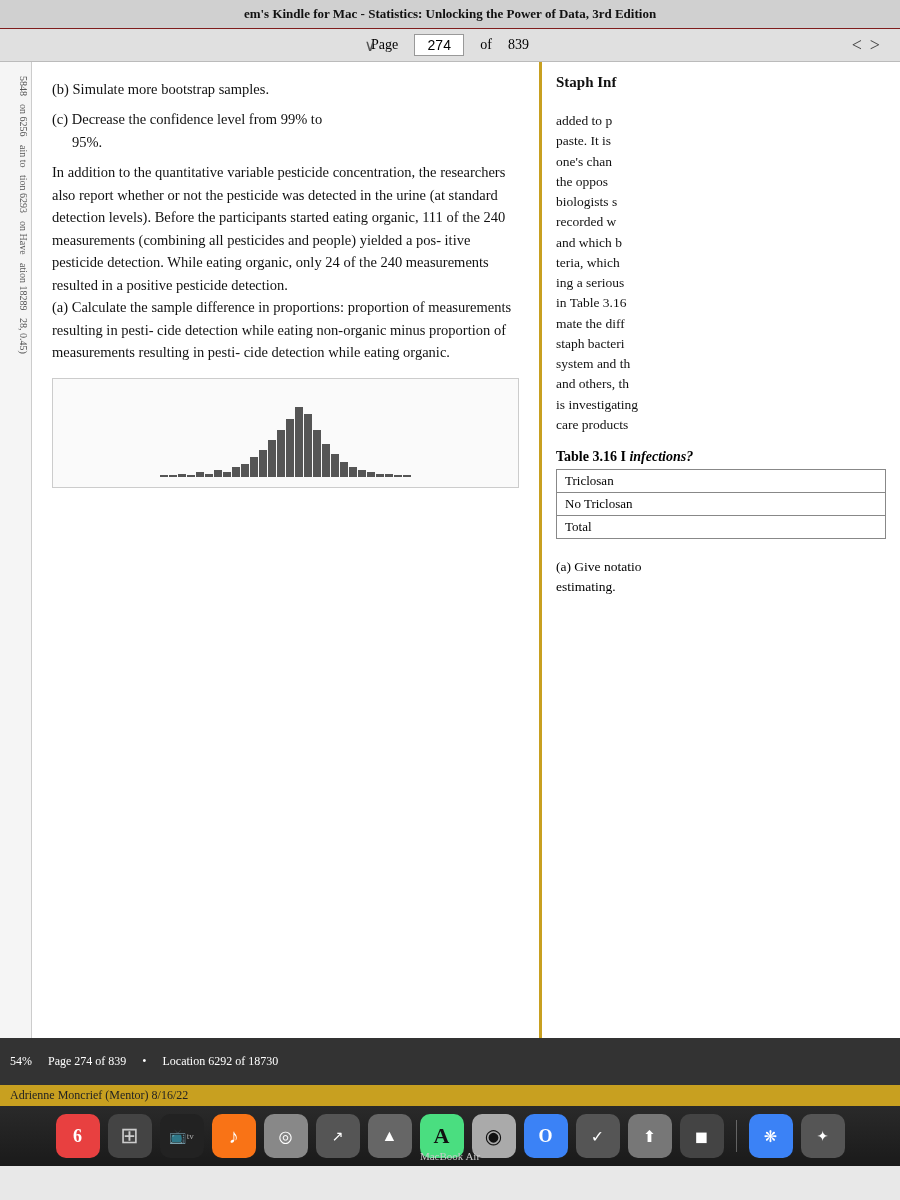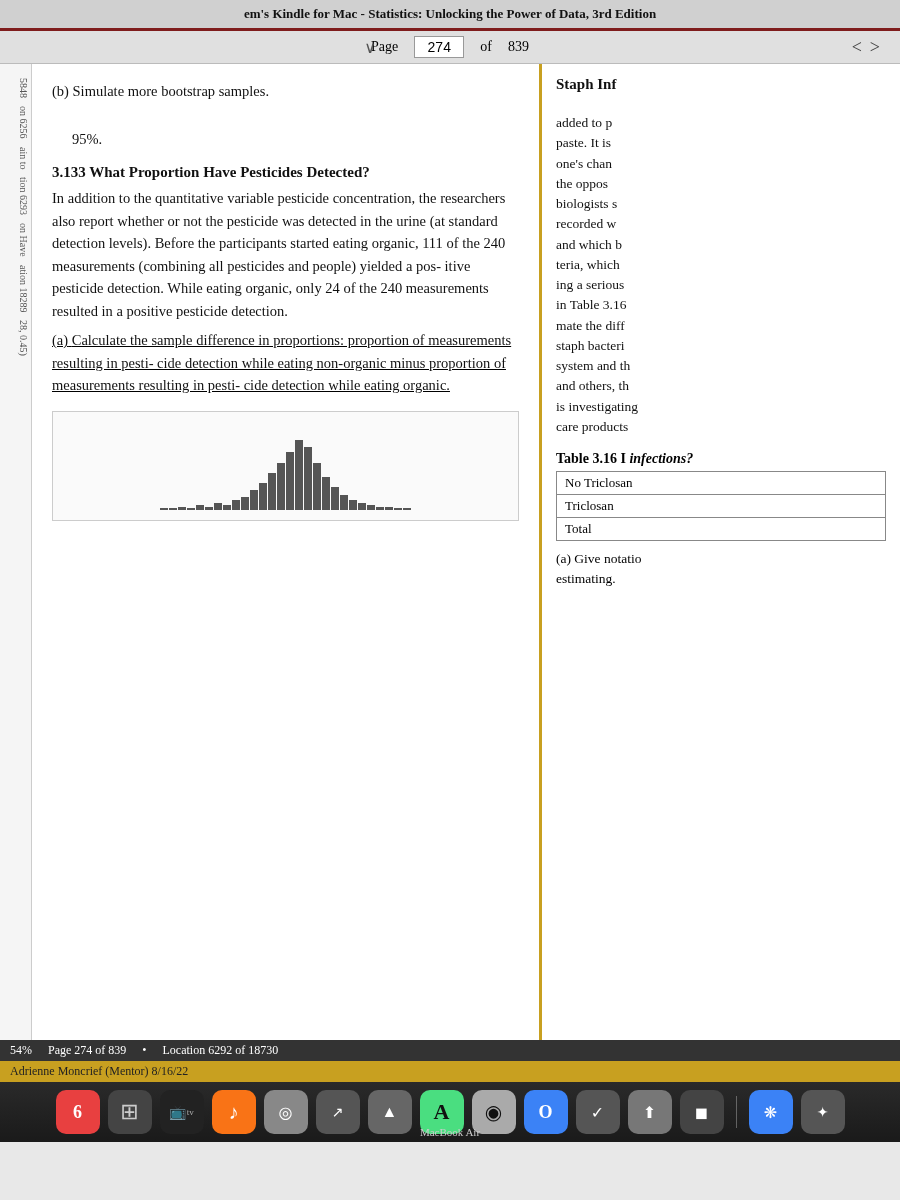--- a/index.html
+++ b/index.html
@@ -13,21 +13,21 @@
     }
 
     
     .title-bar {
       background: #d0d0d0;
       text-align: center;
       font-size: 13px;
       font-weight: bold;
       padding: 6px 0;
       color: #111;
-      border-bottom: 3px solid #7f1d1d;
+      border-bottom: 1px solid #7f1d1d;
     }
 
     
     .nav-bar {
       background: #e0e0e0;
       display: flex;
       align-items: center;
       justify-content: center;
       padding: 5px 10px;
       border-bottom: 1px solid #bbb;
@@ -185,30 +185,30 @@
       font-size: 13px;
     }
     .data-table td, .data-table th {
       border: 1px solid #888;
       padding: 3px 8px;
       text-align: left;
     }
 
     .give-notation {
       font-size: 13.5px;
-      margin-top: 8px;
+      margin-top: 18px;
       line-height: 1.5;
     }
 
     
     .status-bar {
       background: #333;
       color: white;
       font-size: 12px;
-      padding: 3px 10px;
+      padding: 16px 10px;
       display: flex;
       align-items: center;
       gap: 16px;
     }
 
     
     .user-bar {
       background: #c8a020;
       color: #222;
       font-size: 12px;
@@ -286,34 +286,31 @@
     <span class="sidebar-label">28, 0.45)</span>
   </div>
 
   <div class="left-panel">
 
     <div class="part-content">
       <span class="text-normal">(b) Simulate more bootstrap samples.</span>
     </div>
 
     <div class="part-content">
+      <span class="text-normal">(c) Decrease the confidence level from 99% to</span>
       <br>
       <span class="text-normal indent">95%.</span>
     </div>
 
-    <div class="text-bold-heading">
-      <span>3.133</span>
-      <span>What Proportion Have Pesticides Detected?</span>
-    </div>
 
     <div class="text-normal">
       <span>In addition to the quantitative variable pesticide concentration, the researchers also report whether or not the pesticide was detected in the urine (at standard detection levels). Before the participants started eating organic, 111 of the 240 measurements (combining all pesticides and people) yielded a pos- itive pesticide detection. While eating organic, only 24 of the 240 measurements resulted in a positive pesticide detection.</span>
     </div>
 
-    <div style="margin-top:7px;text-decoration:underline;">
+    <div style="margin-top:0;">
       <div class="text-normal">
         <span>(a)</span>
         <span>Calculate the sample difference in proportions: proportion of measurements resulting in pesti- cide detection while eating non-organic minus proportion of measurements resulting in pesti- cide detection while eating organic.</span>
       </div>
     </div>
 
 
 
     <div class="chart-area">
       <div class="chart-bars" id="chart-bars">
@@ -373,24 +370,24 @@
     </div>
 
     <div class="table-section">
       <div class="table-title">
         <span>Table 3.16 I</span>
         <span style="font-style:italic;">infections?</span>
       </div>
       <table class="data-table">
         <tbody>
             <tr>
-          <td>No Triclosan</td>
+          <td>Triclosan</td>
         </tr>
         <tr>
-          <td>Triclosan</td>
+          <td>No Triclosan</td>
         </tr>
         <tr>
           <td>Total</td>
         </tr>
       </tbody>
         </table>
     </div>
 
     <div class="give-notation">
       <span>(a) Give notatio</span><br>

